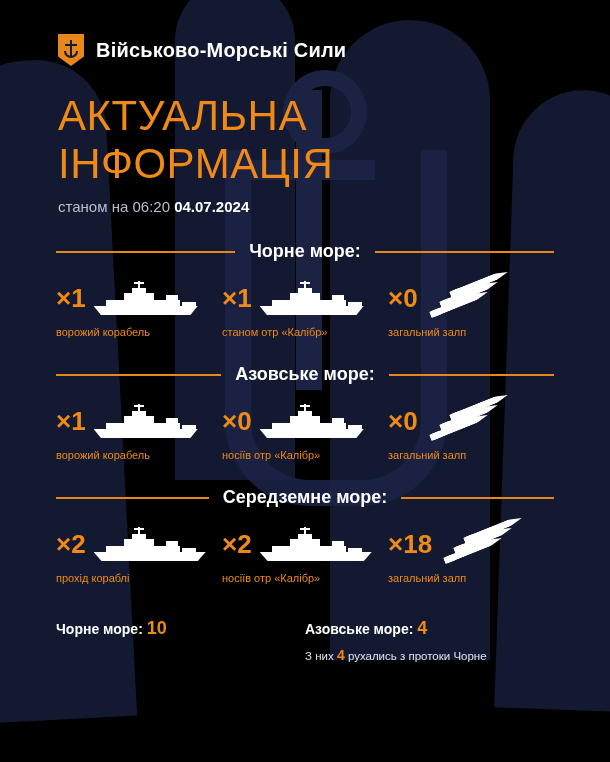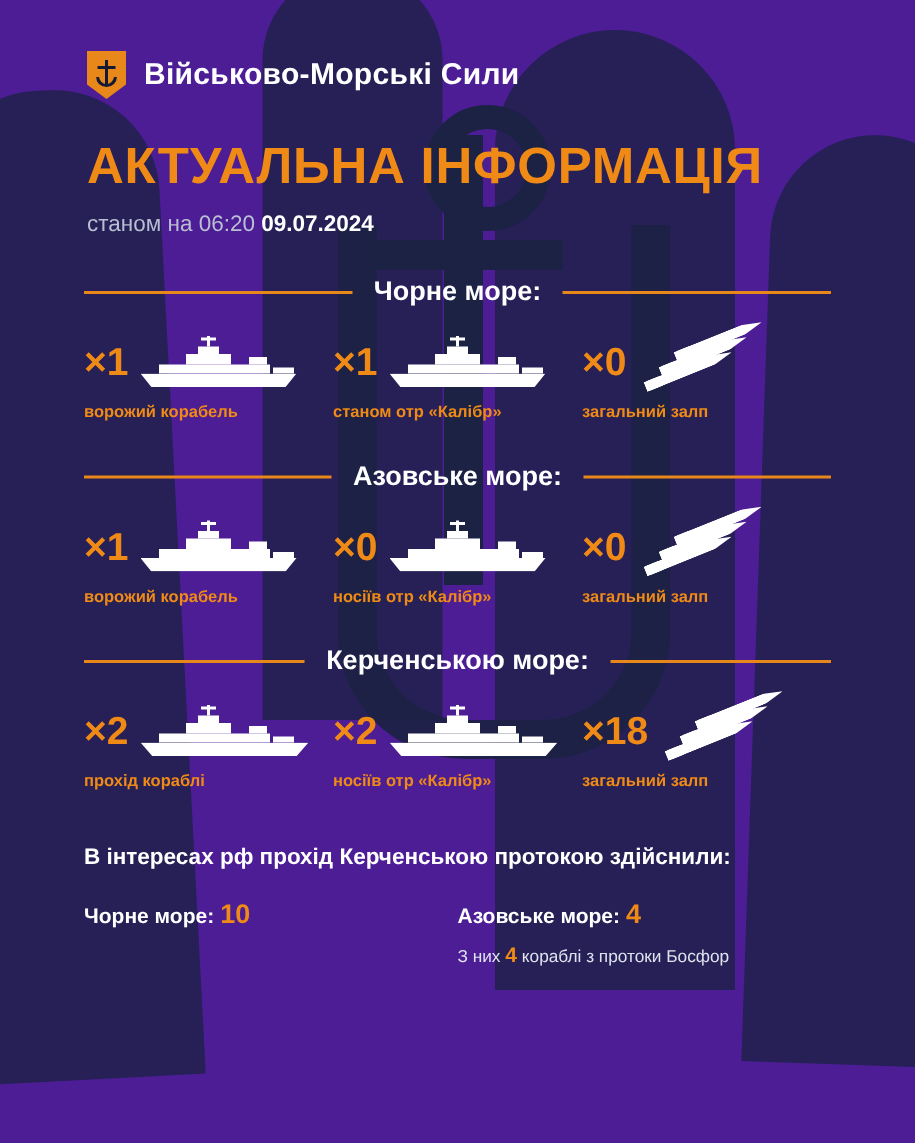--- a/index.html
+++ b/index.html
@@ -11,21 +11,21 @@
     width: 610px;
     height: 762px;
     overflow: hidden;
     font-family: "Liberation Sans", sans-serif;
     color: #ffffff;
     position: relative;
   }
   .page {
     position: absolute;
     inset: 0;
-    background: #4c1d95;
+    background: #000000;
     overflow: hidden;
   }
   
   .watermark {
     position: absolute;
     inset: 0;
     overflow: hidden;
     pointer-events: none;
   }
   .wm-shape {
@@ -128,22 +128,22 @@
   }
   .brand-title {
     font-size: 20px;
     font-weight: bold;
     letter-spacing: 0.2px;
     color: #ffffff;
   }
 
   .main-title {
     margin: 26px 0 0 28px;
-    font-size: 34px;
-    font-weight: bold;
+    font-size: 42px;
+    font-weight: normal;
     letter-spacing: 0.5px;
     color: #f08a16;
     text-transform: uppercase;
   }
   .subtitle {
     margin: 10px 0 0 28px;
     font-size: 15px;
     color: #b9bed2;
   }
   .subtitle .date {
@@ -193,21 +193,21 @@
   .stat-num {
     font-size: 26px;
     font-weight: bold;
     color: #f08a16;
     line-height: 1;
     white-space: nowrap;
   }
   .stat-label {
     margin-top: 4px;
     font-size: 11px;
-    font-weight: bold;
+    font-weight: normal;
     color: #f08a16;
   }
 
   
   .ship {
     position: relative;
     width: 104px;
     height: 34px;
   }
   .ship .hull {
@@ -368,21 +368,21 @@
       <div class="emblem">
         <div class="anchor-mini"></div>
       </div>
       <div class="brand-title">Військово-Морські Сили</div>
     </div>
 
     <div class="main-title">Актуальна інформація</div>
 
     <div class="subtitle">
       <span>станом на 06:20</span>
-      <span class="date">09.07.2024</span>
+      <span class="date">04.07.2024</span>
     </div>
 
     <div class="section">
       <div class="sect-head">
         <div class="sect-line"></div>
         <div class="sect-title">Чорне море:</div>
         <div class="sect-line"></div>
       </div>
       <div class="stats-row">
 
@@ -484,21 +484,21 @@
           </div>
           <div class="stat-label">загальний залп</div>
         </div>
 
       </div>
     </div>
 
     <div class="section">
       <div class="sect-head">
         <div class="sect-line"></div>
-        <div class="sect-title">Керченською море:</div>
+        <div class="sect-title">Середземне море:</div>
         <div class="sect-line"></div>
       </div>
       <div class="stats-row">
 
         <div class="stat">
           <div class="stat-top">
             <div class="stat-num">×2</div>
             <div class="ship big">
               <div class="hull"></div>
                 <div class="deck"></div>
@@ -537,37 +537,36 @@
                 <div class="m m3"></div>
             </div>
           </div>
           <div class="stat-label">загальний залп</div>
         </div>
 
       </div>
     </div>
 
     <div class="footer">
-      <div class="footer-title">В інтересах рф прохід Керченською протокою здійснили:</div>
       <div class="footer-cols">
 
         <div class="fcol">
           <div class="fcol-head">
             <span>Чорне море:</span><span class="big">10</span>
           </div>
         </div>
 
         <div class="fcol">
           <div class="fcol-head">
             <span>Азовське море:</span><span class="big">4</span>
           </div>
           <div class="fcol-sub">
             <span>З них</span>
             <span class="hl">4</span>
-            <span>кораблі з протоки Босфор</span>
+            <span>рухались з протоки Чорне</span>
           </div>
         </div>
 
       </div>
     </div>
 
   </div>
 </div>
 
 </body></html>

